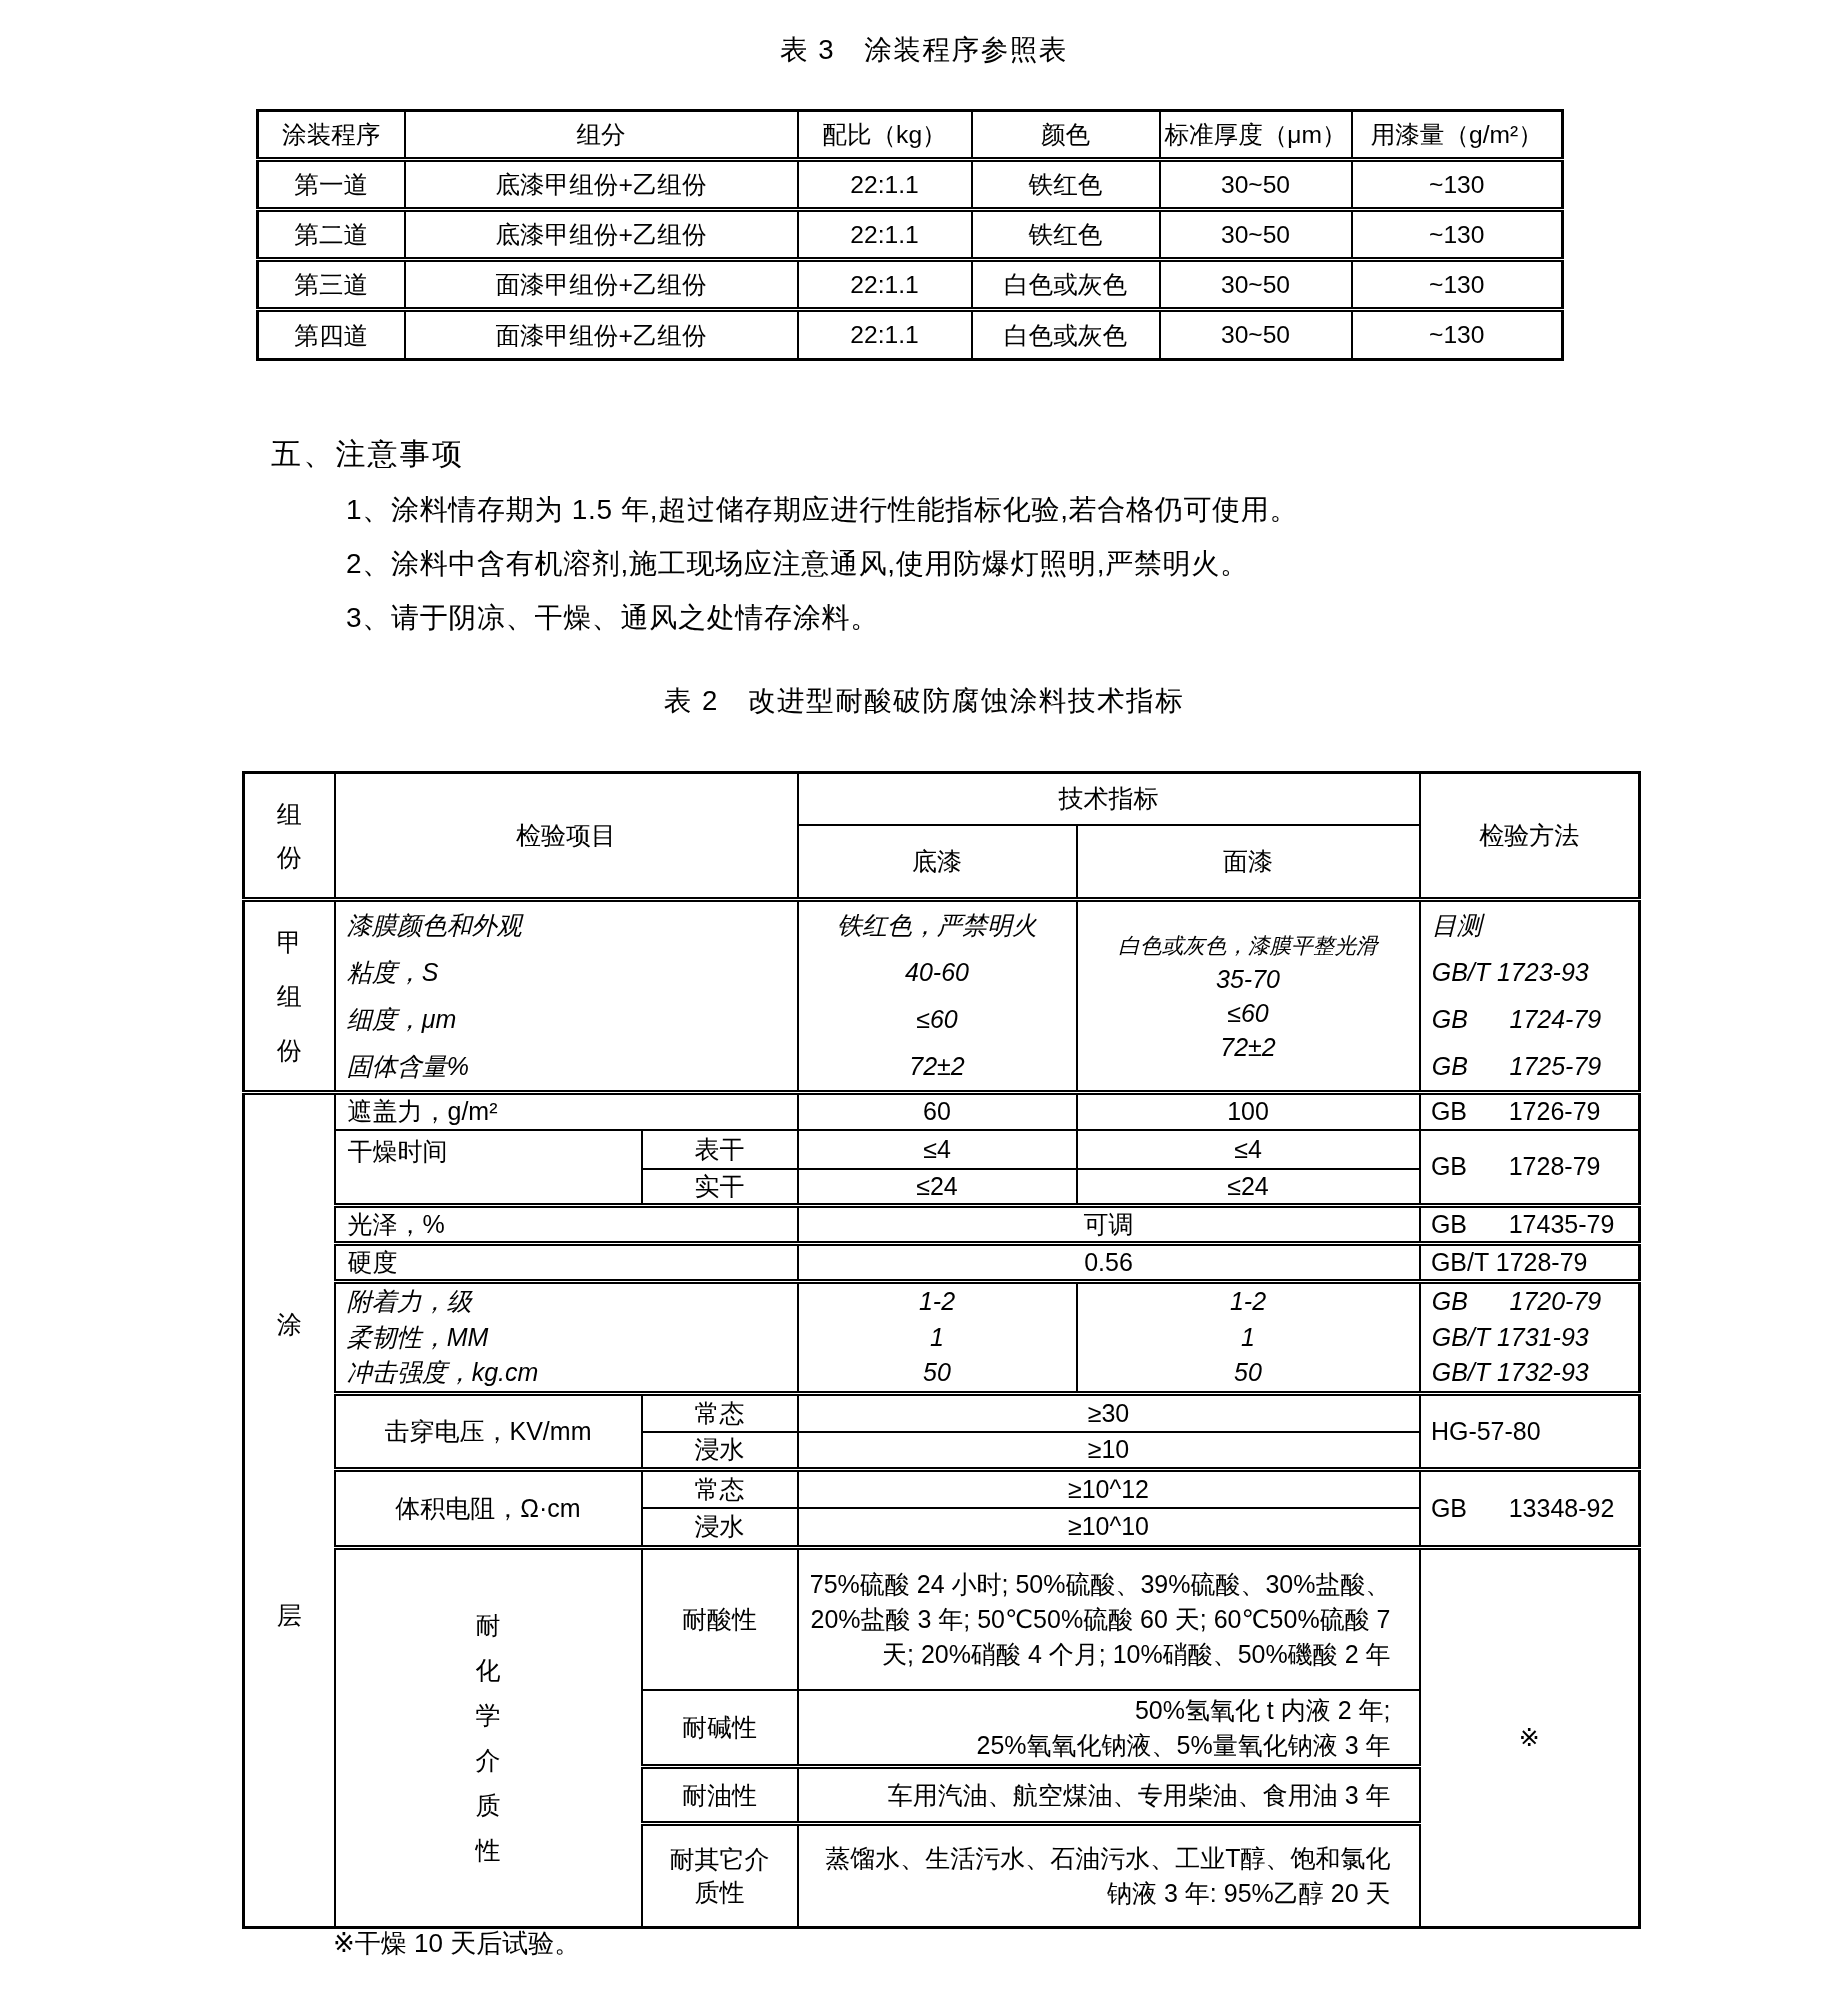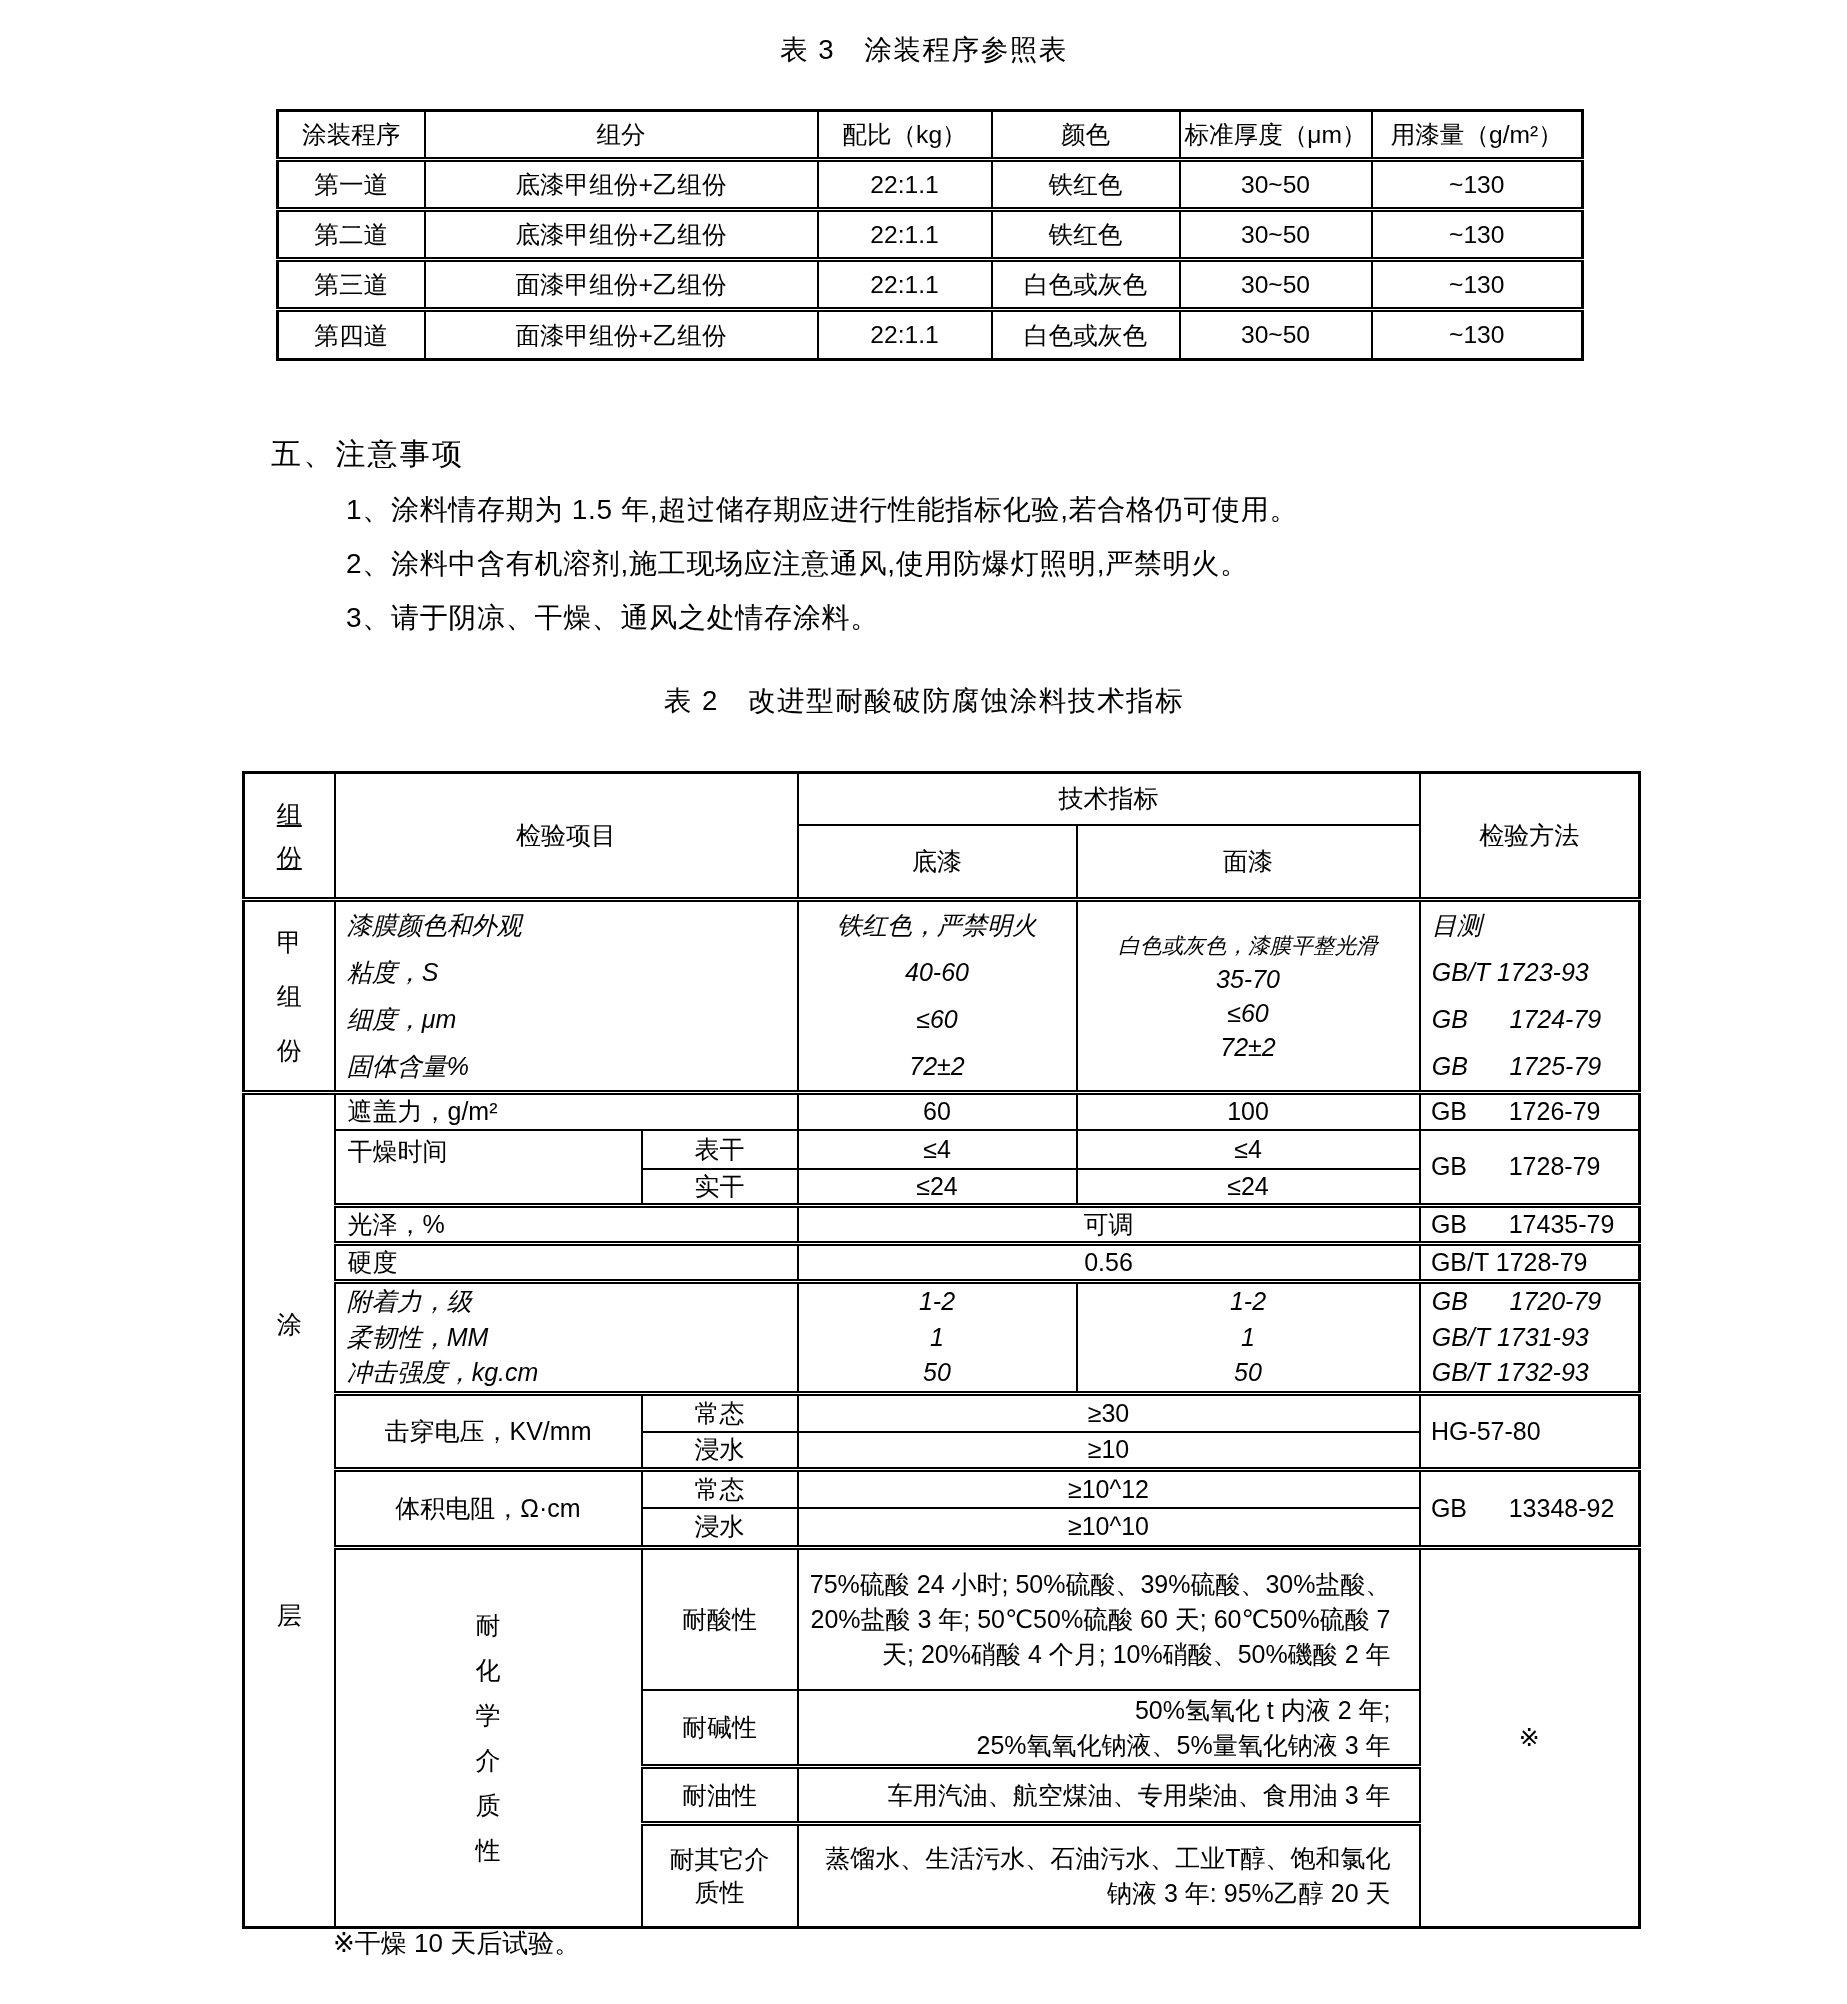--- a/index.html
+++ b/index.html
@@ -10,40 +10,40 @@
   
   .doc-title { position:absolute; left:0; width:100%; text-align:center; font-size:27.6px; letter-spacing:1.5px; }
   .t3-title { top:31px; }
   .t2-title { top:682px; }
 
   
   table { border-collapse:collapse; table-layout:fixed; border:3px solid #000; }
   td { border:2.2px solid #000; padding:0; font-size:24.6px; vertical-align:middle; overflow:hidden; }
 
   
-  .t3 { position:absolute; left:276px; top:109px; width:1305px; }
+  .t3 { position:absolute; left:256px; top:109px; width:1305px; }
   .t3 td { text-align:center; }
   .t3 tbody tr.body td { border-top:5.2px double #000; }
 
   
   .t2 { position:absolute; left:242px; top:771px; width:1396px; }
   .t2 td { font-size:25px; }
   .t2 tr.dt > td { border-top:5.2px double #000; }
   .ctr  { text-align:center; }
   .lbl  { text-align:left; padding-left:12px; }
   .top  { vertical-align:top; padding-top:4.5px; }
   .meth { text-align:left; padding-left:10.4px; white-space:pre-wrap; }
   .blk  { text-align:right; padding:1.5px 28px 1.5px 10.4px; white-space:pre-wrap; line-height:35px; font-size:24.6px; }
   .mark { font-size:31px; text-align:center; }
   .small { font-size:21.6px; }
   .wrapcell { text-align:center; padding:0 16.4px; line-height:33px; }
 
   
   .vert { width:1.3em; margin:0 auto; word-break:break-all; text-align:center; }
-  .vert-2 { line-height:43px;text-decoration:underline; }
+  .vert-2 { line-height:43px; }
   .vert-3 { line-height:54px; }
   .vert-6 { line-height:45px; }
   .vert-tc { line-height:291px; transform:translateY(-41px); }
 
   
   .lines { display:flex; flex-direction:column; }
   .lines > div { flex:1; display:flex; align-items:center;font-style:italic; }
   .lines.center > div { justify-content:center; }
   .lines.left > div { justify-content:flex-start; padding-left:11.2px; white-space:pre-wrap; }
 

